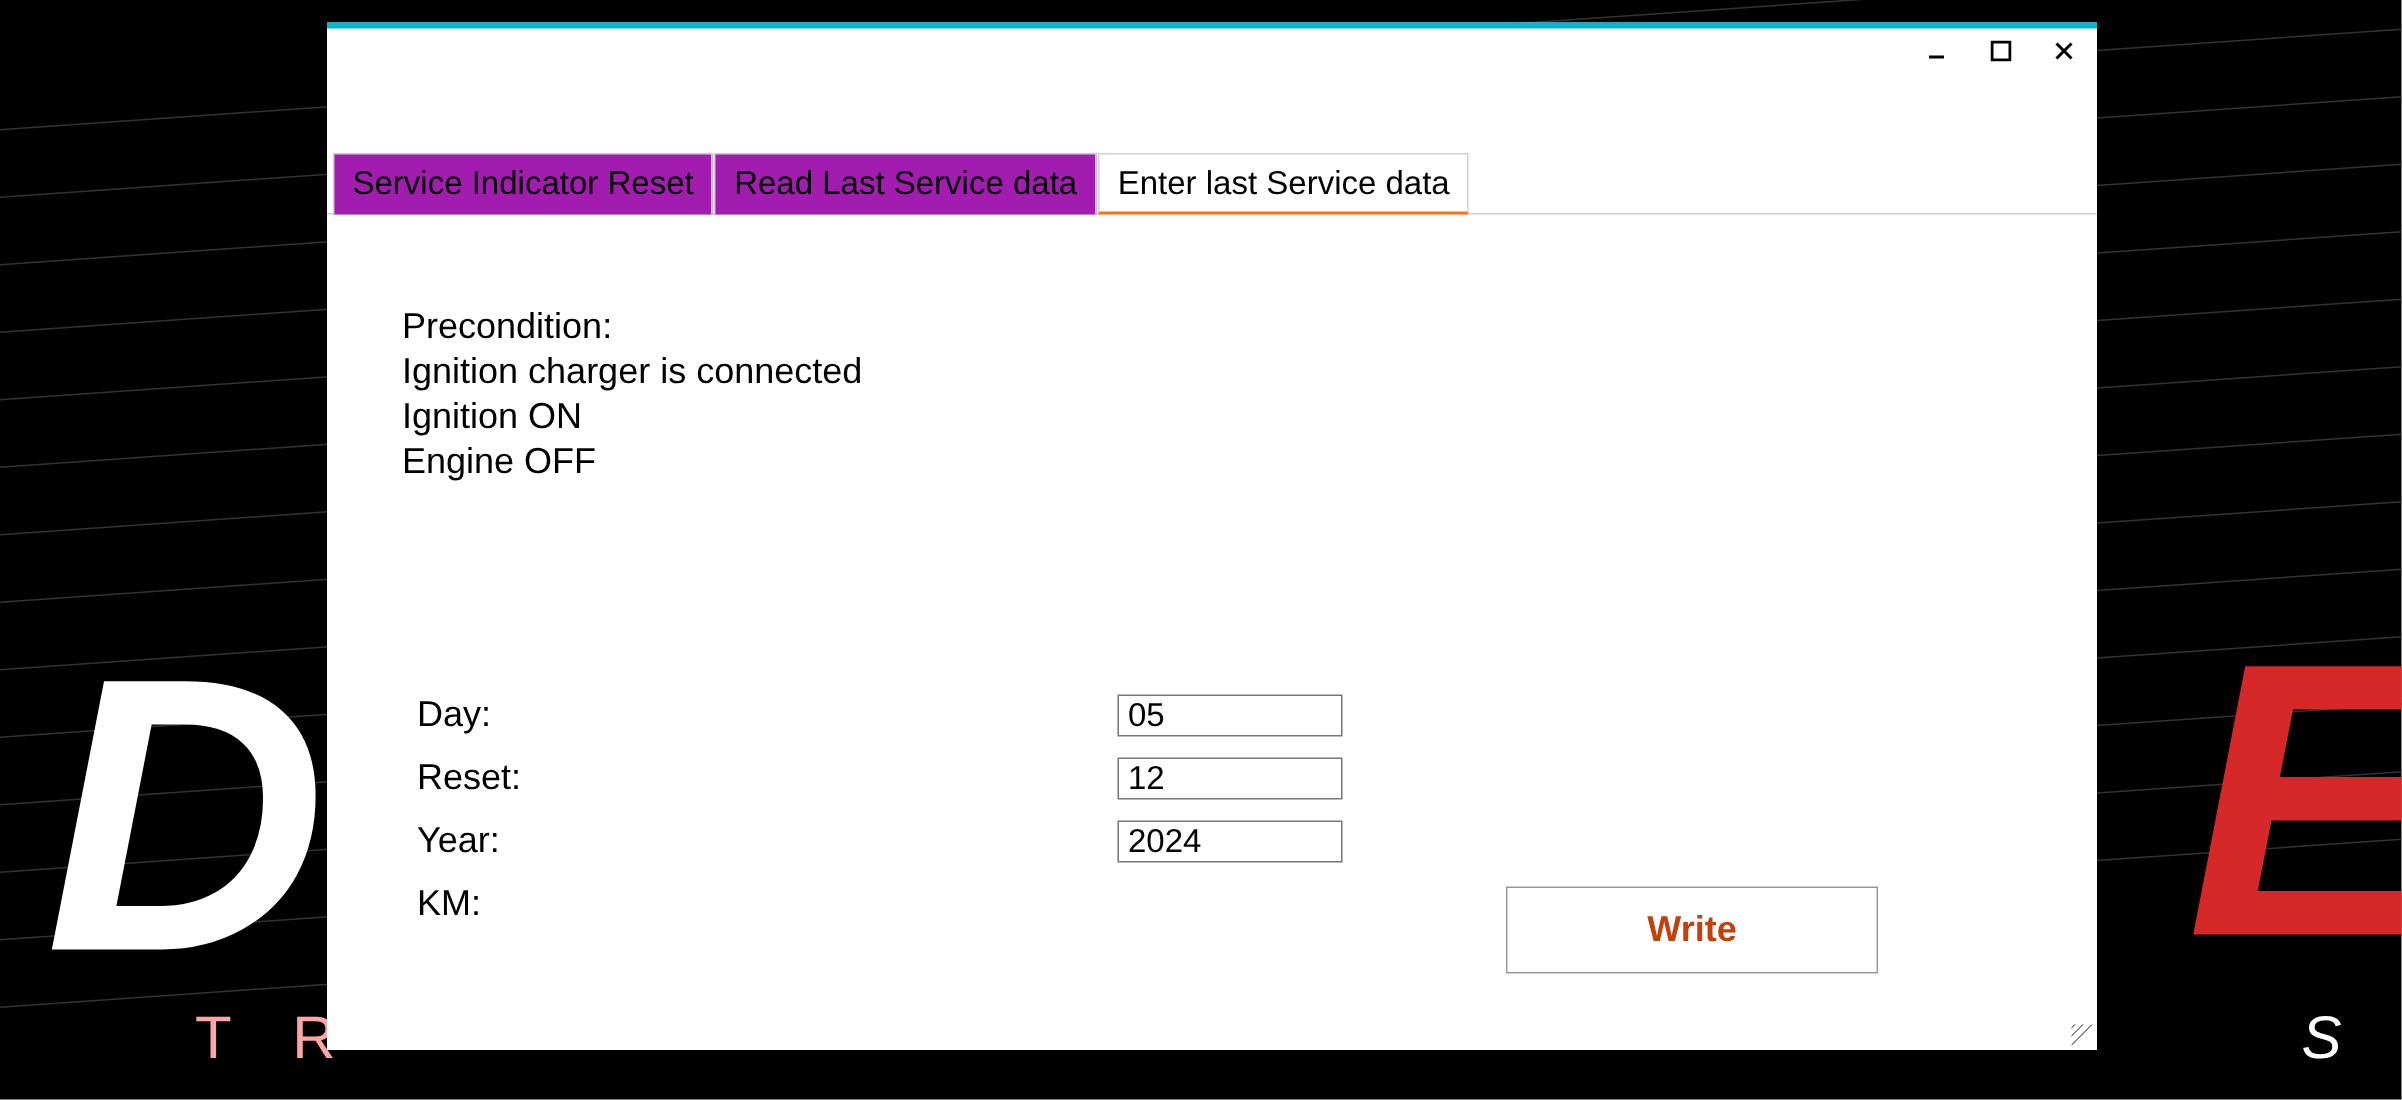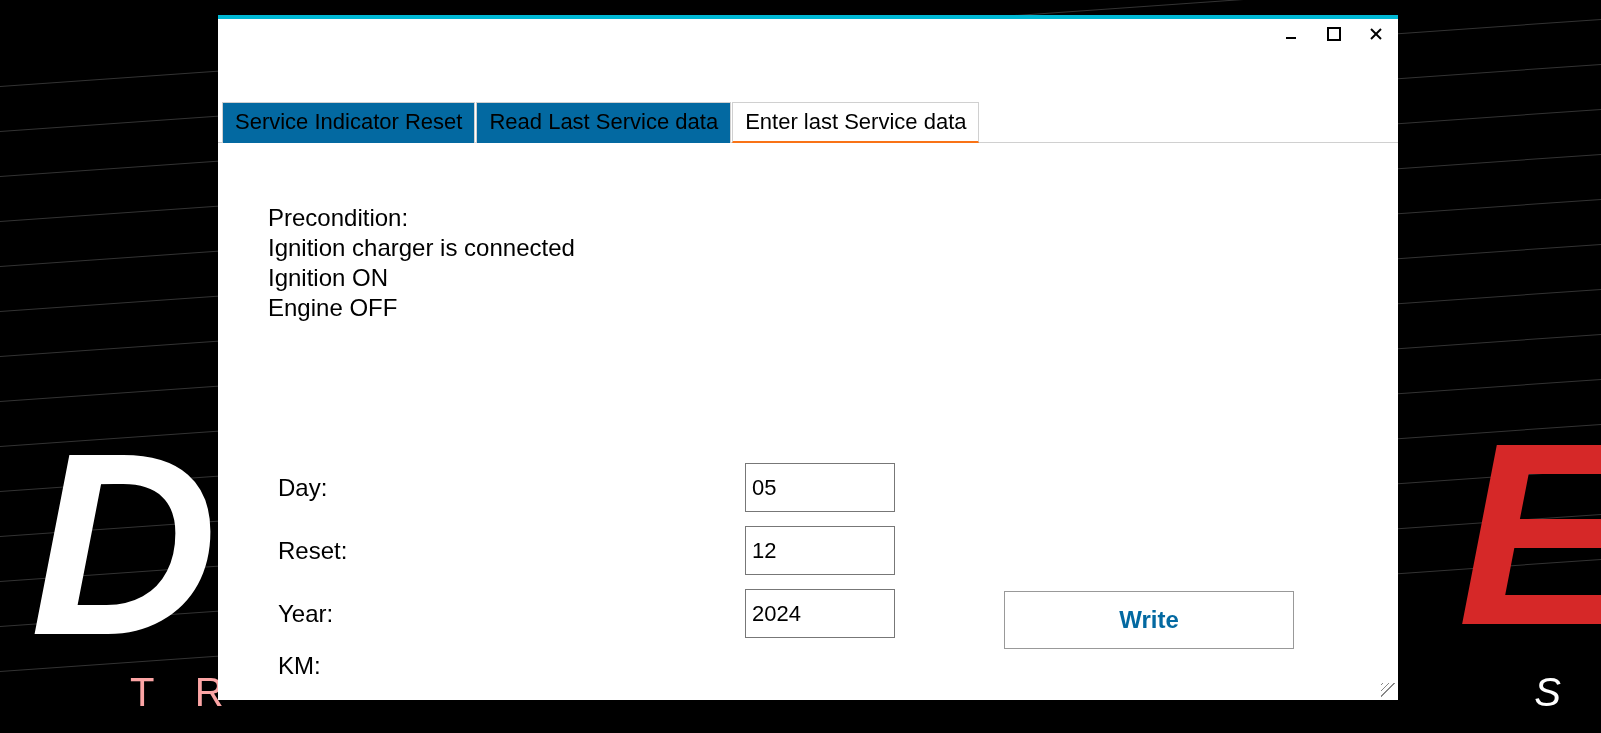--- a/index.html
+++ b/index.html
@@ -107,21 +107,21 @@
     .tab-strip {
       display: flex;
       margin-top: 52px;
       border-bottom: 1px solid #d0d0d0;
       padding-left: 4px;
     }
     .tab {
       padding: 6px 12px;
       font-size: 22px;
       color: #000;
-      background: #0369a1;
+      background: #a21caf;
       border: 1px solid #d0d0d0;
       border-bottom: none;
       margin-right: 1px;
       cursor: pointer;
       position: relative;
       top: 1px;
     }
     .tab.active {
       background: #ffffff;
       border-bottom: 2px solid #f97316;
@@ -144,40 +144,40 @@
       display: flex;
       align-items: center;
       gap: 47px;
     }
     .form-label {
       width: 430px;
       padding-left: 10px;
     }
     .form-input {
       width: 150px;
-      height: 49px;
+      height: 28px;
       border: 1px solid #777;
       font-size: 22px;
       padding: 0 6px;
       font-family: Arial, sans-serif;
       color: #000;
     }
     .write-btn-wrap {
       position: absolute;
       left: 786px;
       top: 572px;
     }
     .write-btn {
-      width: 290px;
+      width: 248px;
       height: 58px;
       background: #fff;
       border: 1px solid #999;
       font-size: 24px;
       font-weight: bold;
-      color: #0369a1;
+      color: #c2410c;
       cursor: pointer;
       font-family: Arial, sans-serif;
     }
     .resize-grip {
       position: absolute;
       right: 3px;
       bottom: 3px;
       width: 16px;
       height: 16px;
       z-index: 2;

